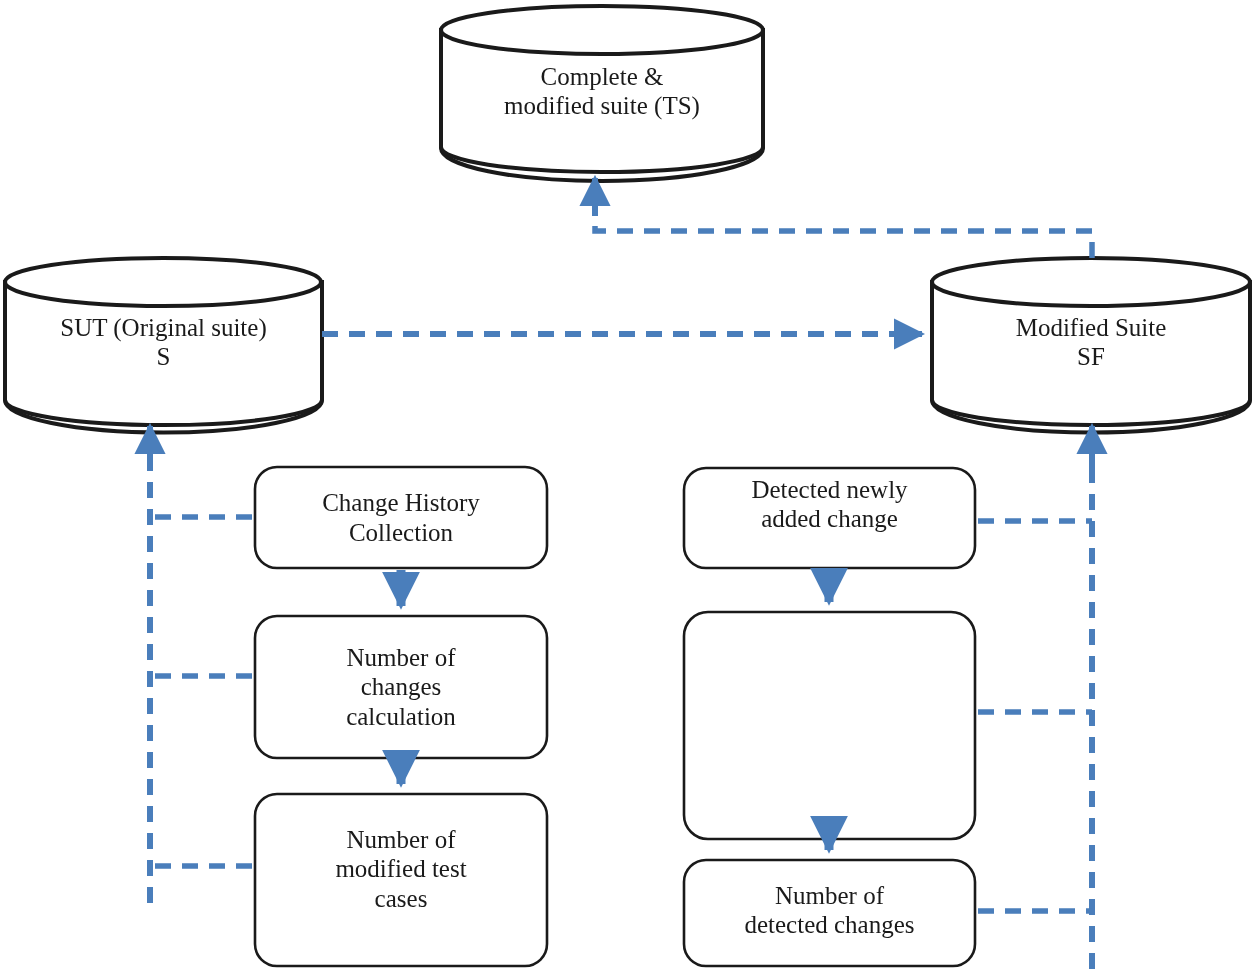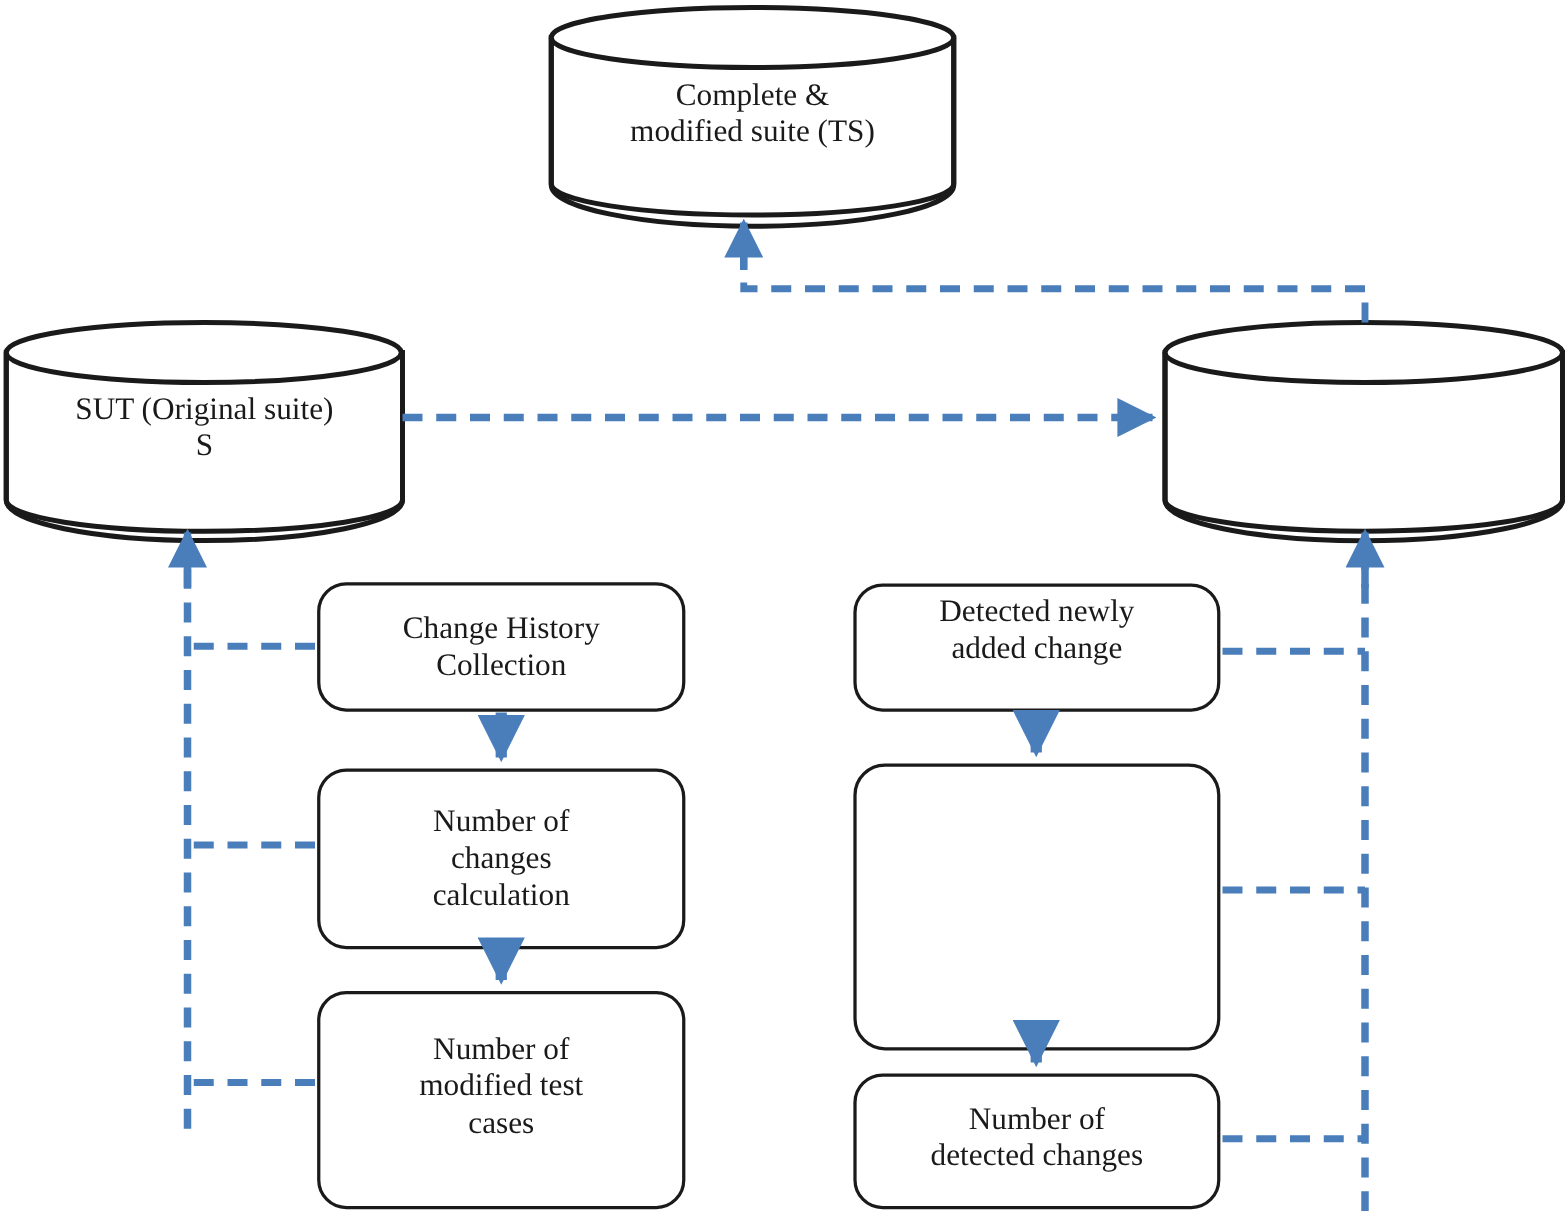--- a/index.html
+++ b/index.html
@@ -107,20 +107,22 @@
     <line x1="978" y1="712" x2="1092" y2="712" stroke="#4a7ebb" stroke-width="5.5" stroke-dasharray="16 11"></line>
     <line x1="978" y1="911" x2="1092" y2="911" stroke="#4a7ebb" stroke-width="5.5" stroke-dasharray="16 11"></line>
   </svg>
 
   <div class="node-label cyl-label" style="left:5px; top:296px; width:317px; height:92px;">SUT (Original suite)
 S</div>
 
   <div class="node-label cyl-label" style="left:441px; top:46px; width:322px; height:90px;">Complete &amp;
 modified suite (TS)</div>
 
+  <div class="node-label cyl-label" style="left:932px; top:296px; width:318px; height:92px;">Modified Suite
+SF</div>
 
   <div class="node-label box-label" style="left:255px; top:467px; width:292px; height:101px;">Change History
 Collection</div>
 
   <div class="node-label box-label" style="left:255px; top:616px; width:292px; height:142px;">Number of
 changes
 calculation</div>
 
   <div class="node-label box-label" style="left:255px; top:794px; width:292px; height:150px;">Number of
 modified test

